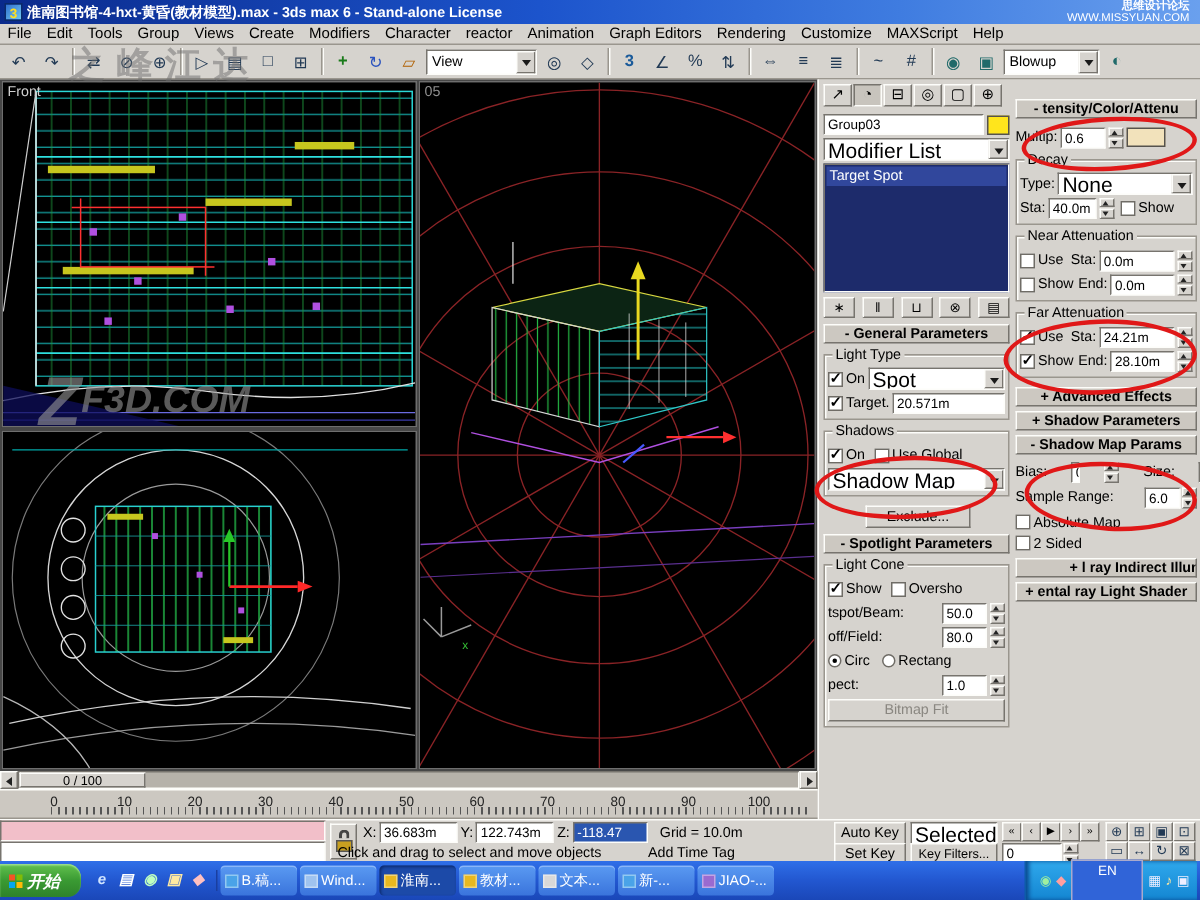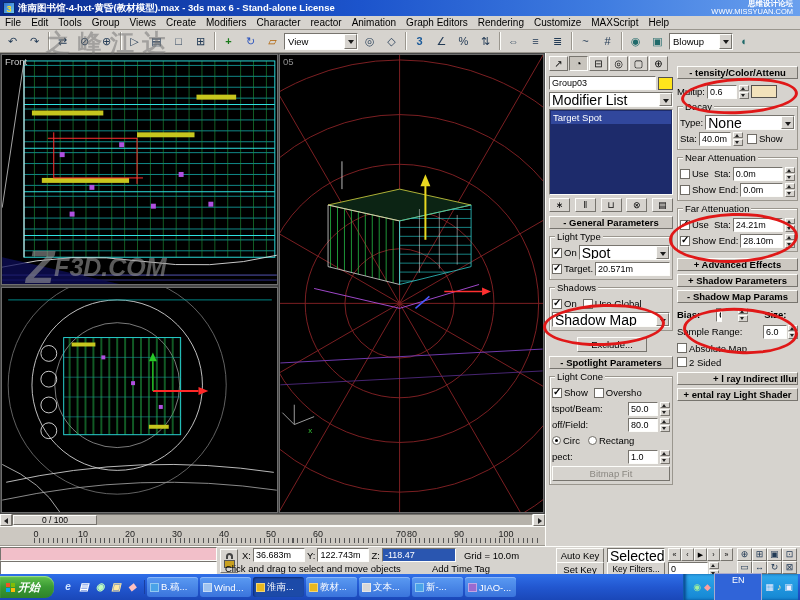--- a/index.html
+++ b/index.html
@@ -509,21 +509,21 @@
           <span class="spin">
               <i class="su"></i>
               <i class="sd"></i>
             </span>
         </div>
       </div>
 
       <div class="rh closed" style="margin-top:6px;">Advanced Effects</div>
       <div class="rh closed" style="margin-top:3px;">Shadow Parameters</div>
       <div class="rh" style="margin-top:3px;">Shadow Map Params</div>
-      <div class="r" style="margin-top:4px;height:15px;gap:16px;font-weight:bold;">
+      <div class="r" style="margin-top:4px;height:15px;gap:16px;">
         <span class="t">Bias:</span>
         <div class="fld" style="width:20px;">
           <span>0.0</span>
         </div>
         <span class="spin">
             <i class="su"></i>
             <i class="sd"></i>
           </span>
         <span class="t">Size:</span>
         <div class="fld" style="width:22px;">
@@ -565,21 +565,21 @@
   </div>
 
   <div class="ruler">
     <span class="num" style="left:36px;">0</span>
     <span class="num" style="left:83px;">10</span>
     <span class="num" style="left:130px;">20</span>
     <span class="num" style="left:177px;">30</span>
     <span class="num" style="left:224px;">40</span>
     <span class="num" style="left:271px;">50</span>
     <span class="num" style="left:318px;">60</span>
-    <span class="num" style="left:365px;margin-left:36px;">70</span>
+    <span class="num" style="left:365px;">70</span>
     <span class="num" style="left:412px;">80</span>
     <span class="num" style="left:459px;">90</span>
     <span class="num" style="left:506px;">100</span>
     <div class="tickband"></div>
   </div>
 
   <div class="status abs">
     <div class="listener abs">
       <div class="lrow pink"></div>
       <div class="lrow white"></div>
@@ -591,21 +591,21 @@
     <div class="r abs" style="left:242px;top:1px;height:14px;">
       <span class="t">X:</span>
       <div class="fld" style="width:52px;">
         <span>36.683m</span>
       </div>
       <span class="t">Y:</span>
       <div class="fld" style="width:52px;">
         <span>122.743m</span>
       </div>
       <span class="t">Z:</span>
-      <div class="fld zsel" style="width:74px;align-items:center;">
+      <div class="fld zsel" style="width:50px;align-items:center;">
         <span>-118.47</span>
       </div>
       <span class="t" style="margin-left:6px;">Grid = 10.0m</span>
     </div>
     <span class="t abs" style="left:225px;top:16px;">Click and drag to select and move objects</span>
     <span class="t abs" style="left:432px;top:16px;">Add Time Tag</span>
 
     <div class="btn abs" style="left:556px;top:1px;width:48px;">Auto Key</div>
     <div class="btn abs" style="left:556px;top:15px;width:48px;">Set Key</div>
     <div class="dd abs" style="left:607px;top:1px;width:58px;">

